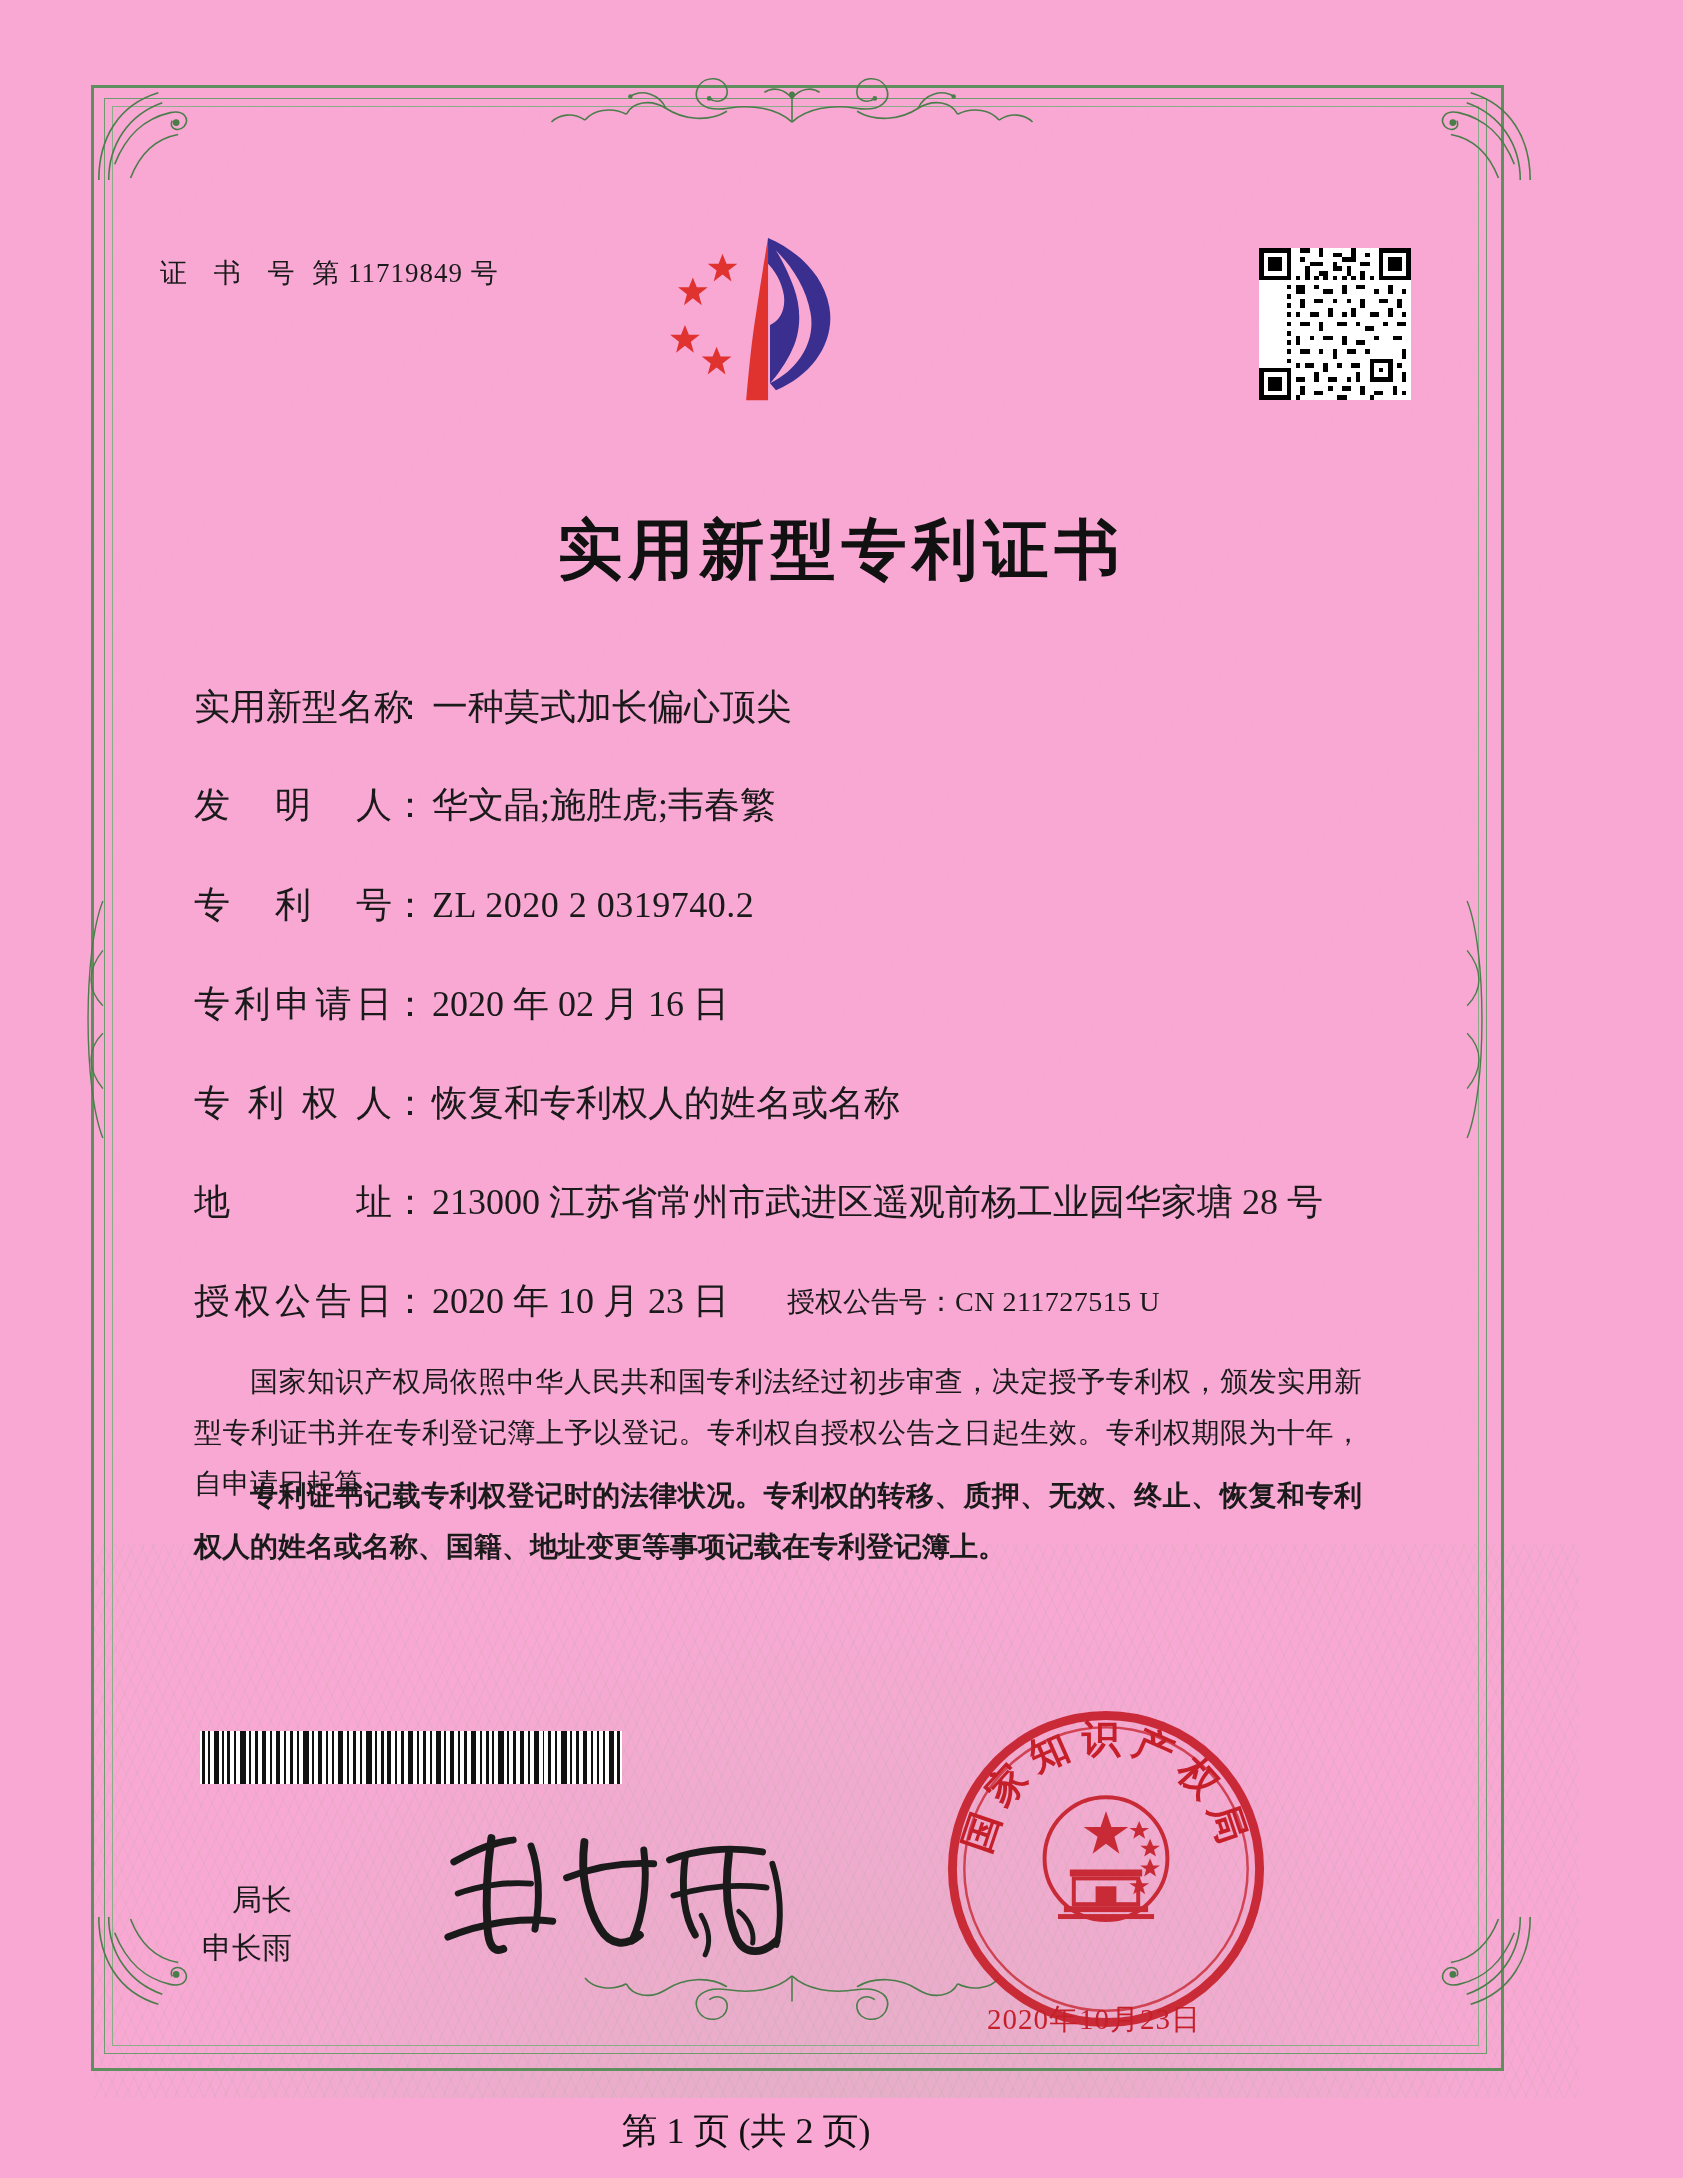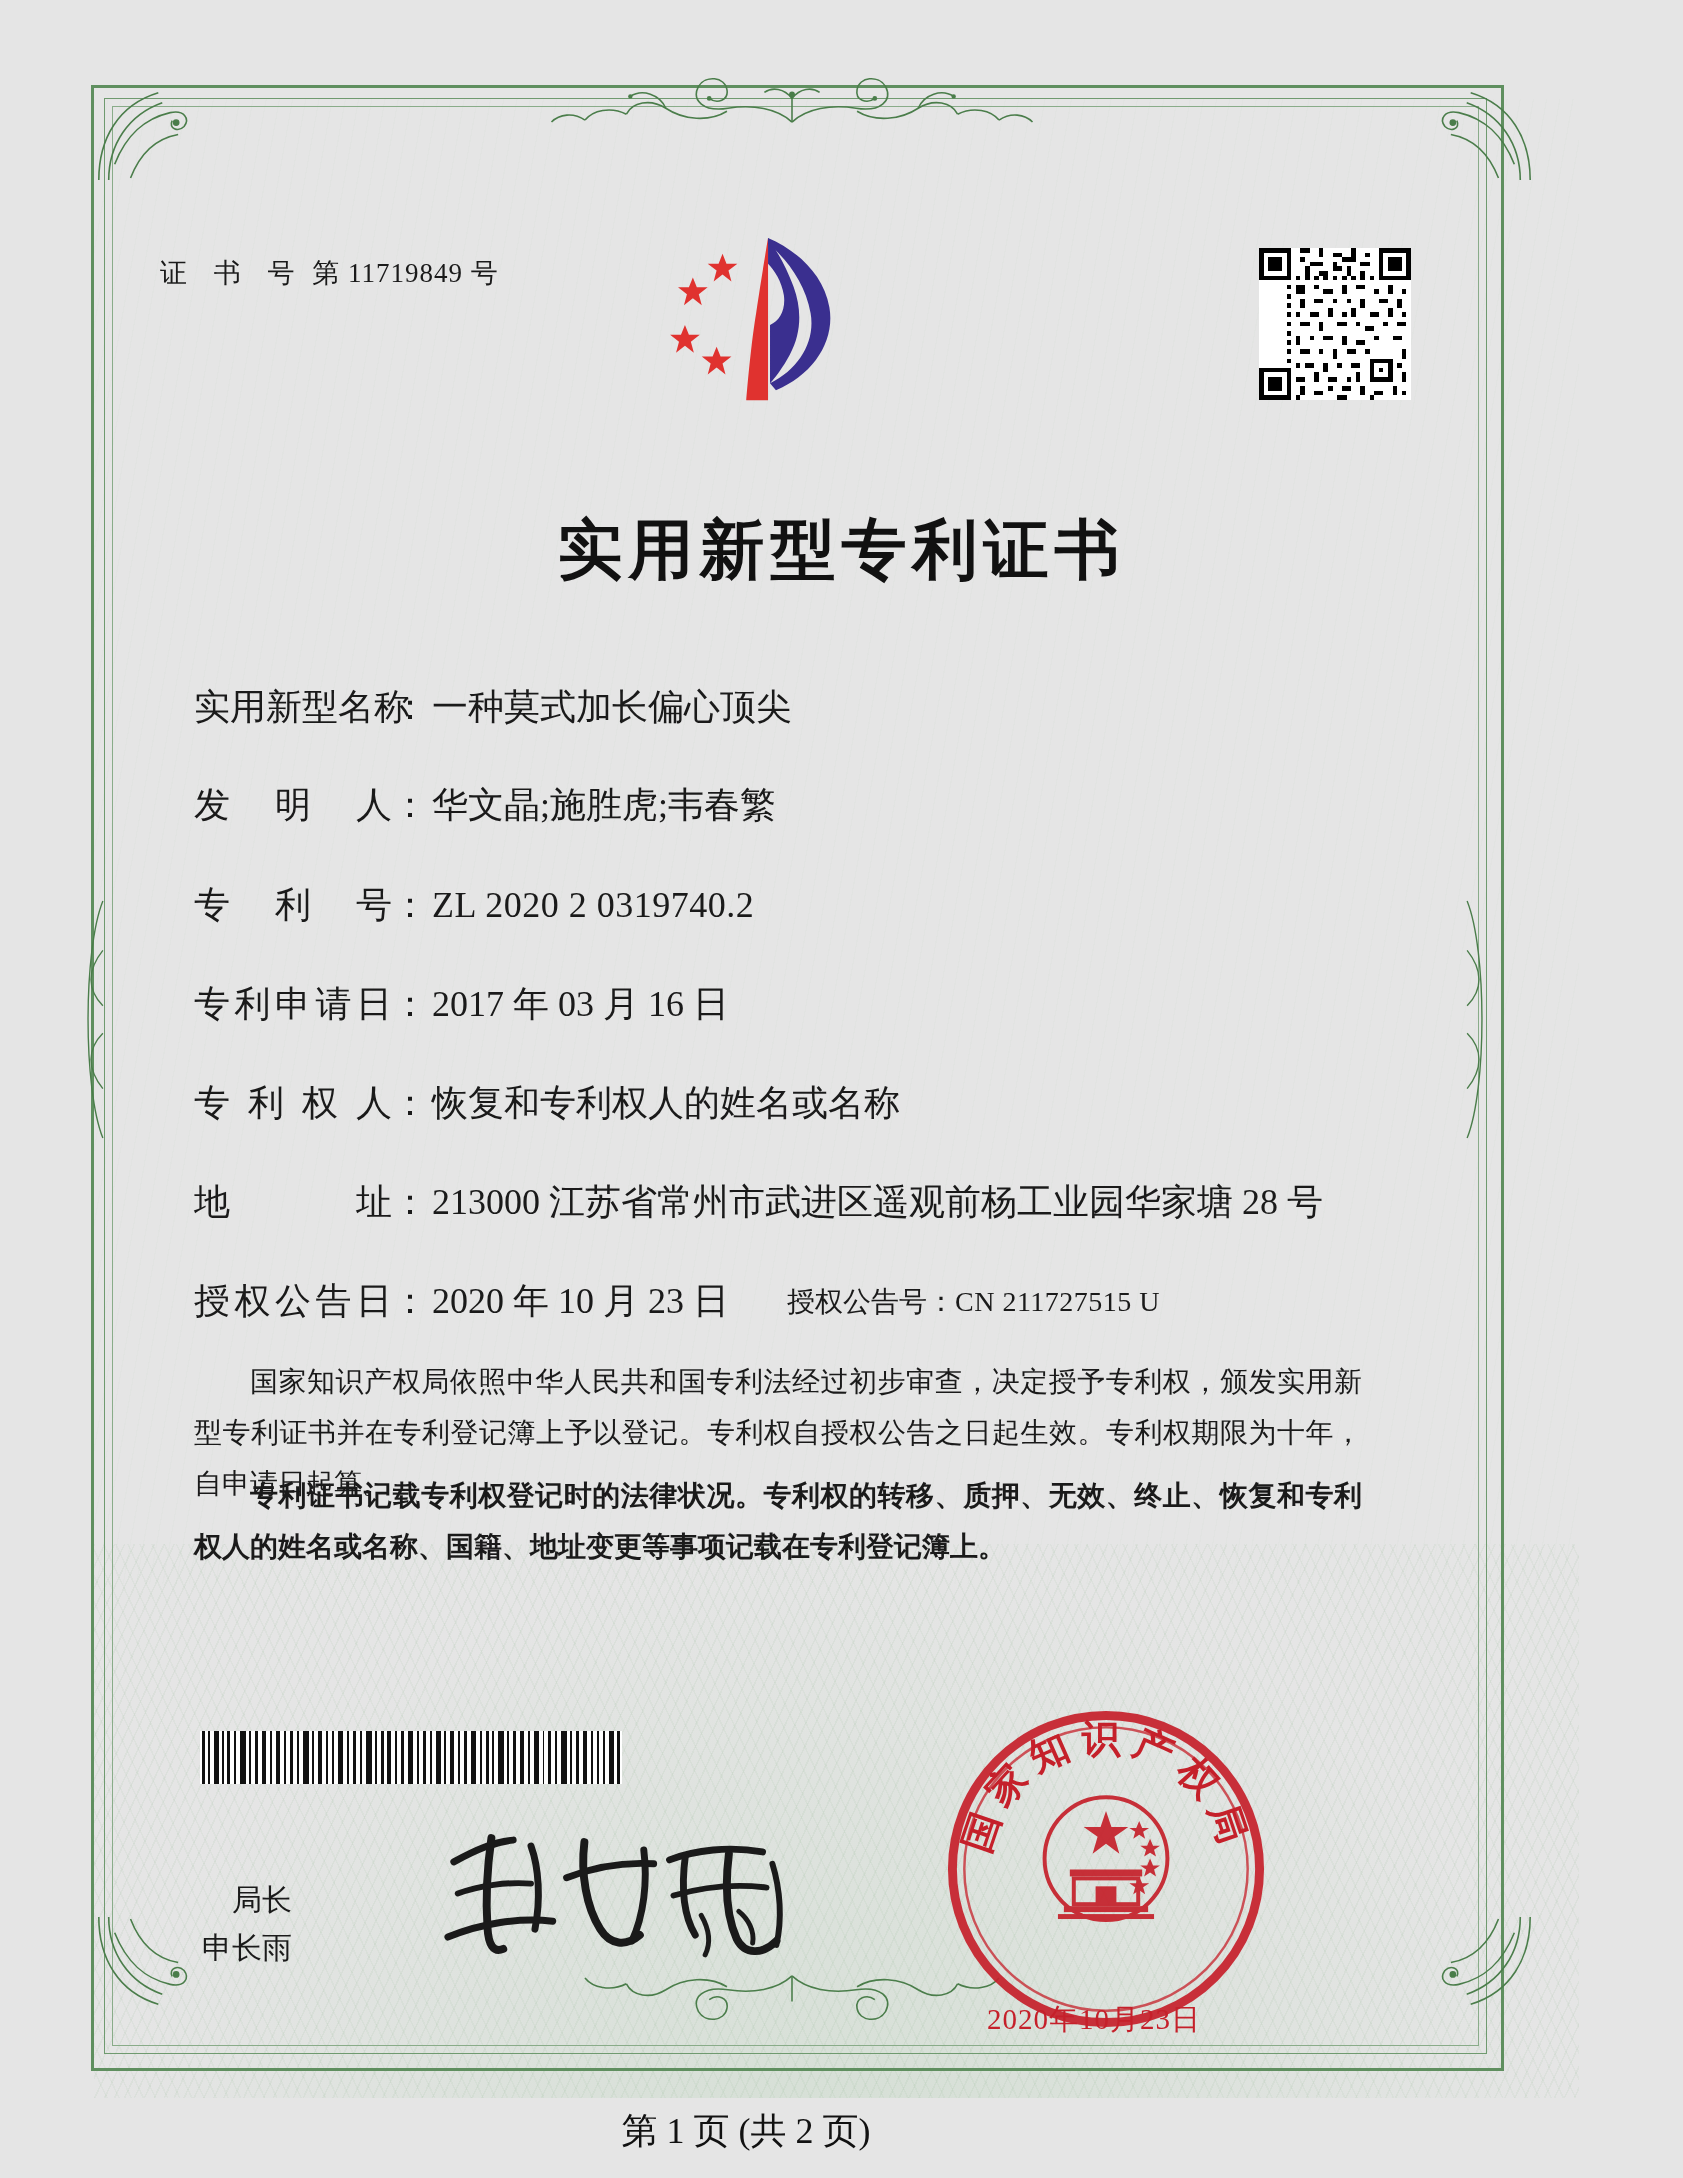--- a/index.html
+++ b/index.html
@@ -15,21 +15,21 @@
     position: relative;
     overflow: hidden;
   }
 
   
   .page {
     position: absolute;
     left: 0; top: 0;
     width: 1683px;
     height: 2178px;
-    background: #e5e5e5;
+    background: #f9a8d4;
   }
 
   
   .bg-wash {
     position: absolute;
     left: 94px;
     top: 1544px;
     width: 1485px;
     height: 554px;
     background:
@@ -461,21 +461,21 @@
 
   <div class="field f2">
     <span class="lbl">发明人</span><span>：</span><span class="val">华文晶;施胜虎;韦春繁</span>
   </div>
 
   <div class="field f3">
     <span class="lbl">专利号</span><span>：</span><span class="val mono-num">ZL 2020 2 0319740.2</span>
   </div>
 
   <div class="field f4">
-    <span class="lbl">专利申请日</span><span>：</span><span class="val">2017 年 03 月 16 日</span>
+    <span class="lbl">专利申请日</span><span>：</span><span class="val">2020 年 02 月 16 日</span>
   </div>
 
   <div class="field f5">
     <span class="lbl">专利权人</span><span>：</span><span class="val">恢复和专利权人的姓名或名称</span>
   </div>
 
   <div class="field f6">
     <span class="lbl">地址</span><span>：</span><span class="val">213000 江苏省常州市武进区遥观前杨工业园华家塘 28 号</span>
   </div>
 

